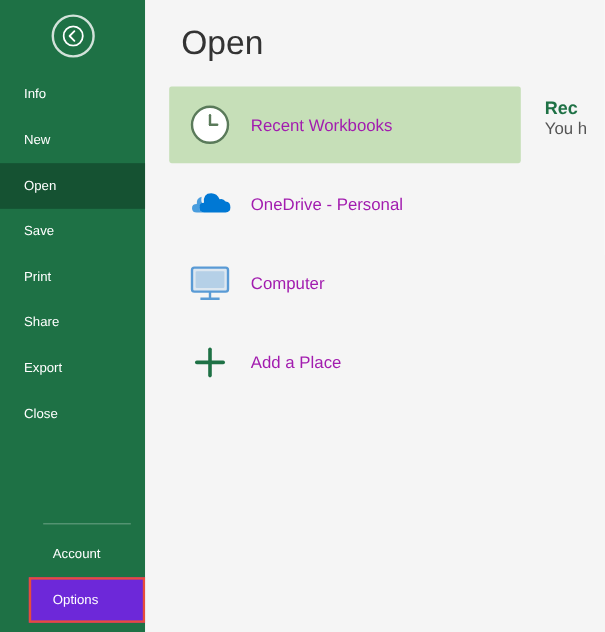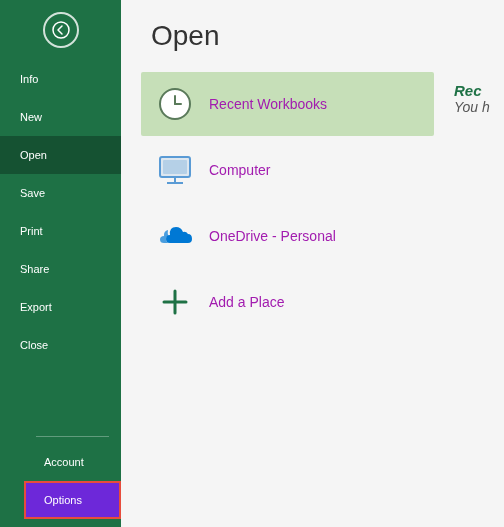--- a/index.html
+++ b/index.html
@@ -135,21 +135,20 @@
     .open-option-label {
       font-size: 14px;
       color: #a21caf;
     }
 
     
     .right-panel {
       width: 50px;
       padding: 20px 0 0 0;
       overflow: hidden;
-      font-style: italic;
     }
 
     .right-panel-title {
       font-size: 15px;
       color: #1e7145;
       font-weight: 600;
       white-space: nowrap;
     }
 
     .right-panel-subtitle {
@@ -223,43 +222,43 @@
             <circle cx="17" cy="17" r="15" fill="white" stroke="#5a7a5a" stroke-width="2"></circle>
             <line x1="17" y1="9" x2="17" y2="17" stroke="#5a7a5a" stroke-width="2" stroke-linecap="round"></line>
             <line x1="17" y1="17" x2="23" y2="17" stroke="#5a7a5a" stroke-width="2" stroke-linecap="round"></line>
           </svg>
         </div>
         <span class="open-option-label">Recent Workbooks</span>
       </div>
 
       <div class="open-option-item">
         <div class="open-option-icon">
+          <svg width="38" height="26" viewBox="0 0 38 26">
+            <path d="M14 20 Q10 20 10 16 Q10 12 14 12 Q13 4 20 4 Q25 4 27 9 Q30 8 32 11 Q36 11 36 16 Q36 20 32 20 Z" fill="#0078d4"></path>
+            <path d="M8 20 Q4 20 4 16.5 Q4 13 8 13 Q7.5 8 12 7 Q11 13 14 13 Q10 13 10 16 Q10 20 14 20 Z" fill="#0078d4" opacity="0.7"></path>
+          </svg>
+        </div>
+        <span class="open-option-label">OneDrive - Personal</span>
+      </div>
+
+      <div class="open-option-item">
+        <div class="open-option-icon">
           <svg width="36" height="30" viewBox="0 0 36 30">
             <rect x="3" y="2" width="30" height="20" rx="2" fill="none" stroke="#5a9bd5" stroke-width="2"></rect>
             <rect x="3" y="2" width="30" height="20" rx="2" fill="#5a9bd5" opacity="0.15"></rect>
             <line x1="18" y1="22" x2="18" y2="28" stroke="#5a9bd5" stroke-width="2"></line>
             <line x1="10" y1="28" x2="26" y2="28" stroke="#5a9bd5" stroke-width="2"></line>
             <rect x="6" y="5" width="24" height="14" rx="1" fill="#5a9bd5" opacity="0.3"></rect>
           </svg>
         </div>
         <span class="open-option-label">Computer</span>
       </div>
 
       <div class="open-option-item">
         <div class="open-option-icon">
-          <svg width="38" height="26" viewBox="0 0 38 26">
-            <path d="M14 20 Q10 20 10 16 Q10 12 14 12 Q13 4 20 4 Q25 4 27 9 Q30 8 32 11 Q36 11 36 16 Q36 20 32 20 Z" fill="#0078d4"></path>
-            <path d="M8 20 Q4 20 4 16.5 Q4 13 8 13 Q7.5 8 12 7 Q11 13 14 13 Q10 13 10 16 Q10 20 14 20 Z" fill="#0078d4" opacity="0.7"></path>
-          </svg>
-        </div>
-        <span class="open-option-label">OneDrive - Personal</span>
-      </div>
-
-      <div class="open-option-item">
-        <div class="open-option-icon">
           <svg width="34" height="34" viewBox="0 0 34 34">
             <line x1="17" y1="6" x2="17" y2="28" stroke="#1e7145" stroke-width="3" stroke-linecap="round"></line>
             <line x1="6" y1="17" x2="28" y2="17" stroke="#1e7145" stroke-width="3" stroke-linecap="round"></line>
           </svg>
         </div>
         <span class="open-option-label">Add a Place</span>
       </div>
 
     </div>
 

